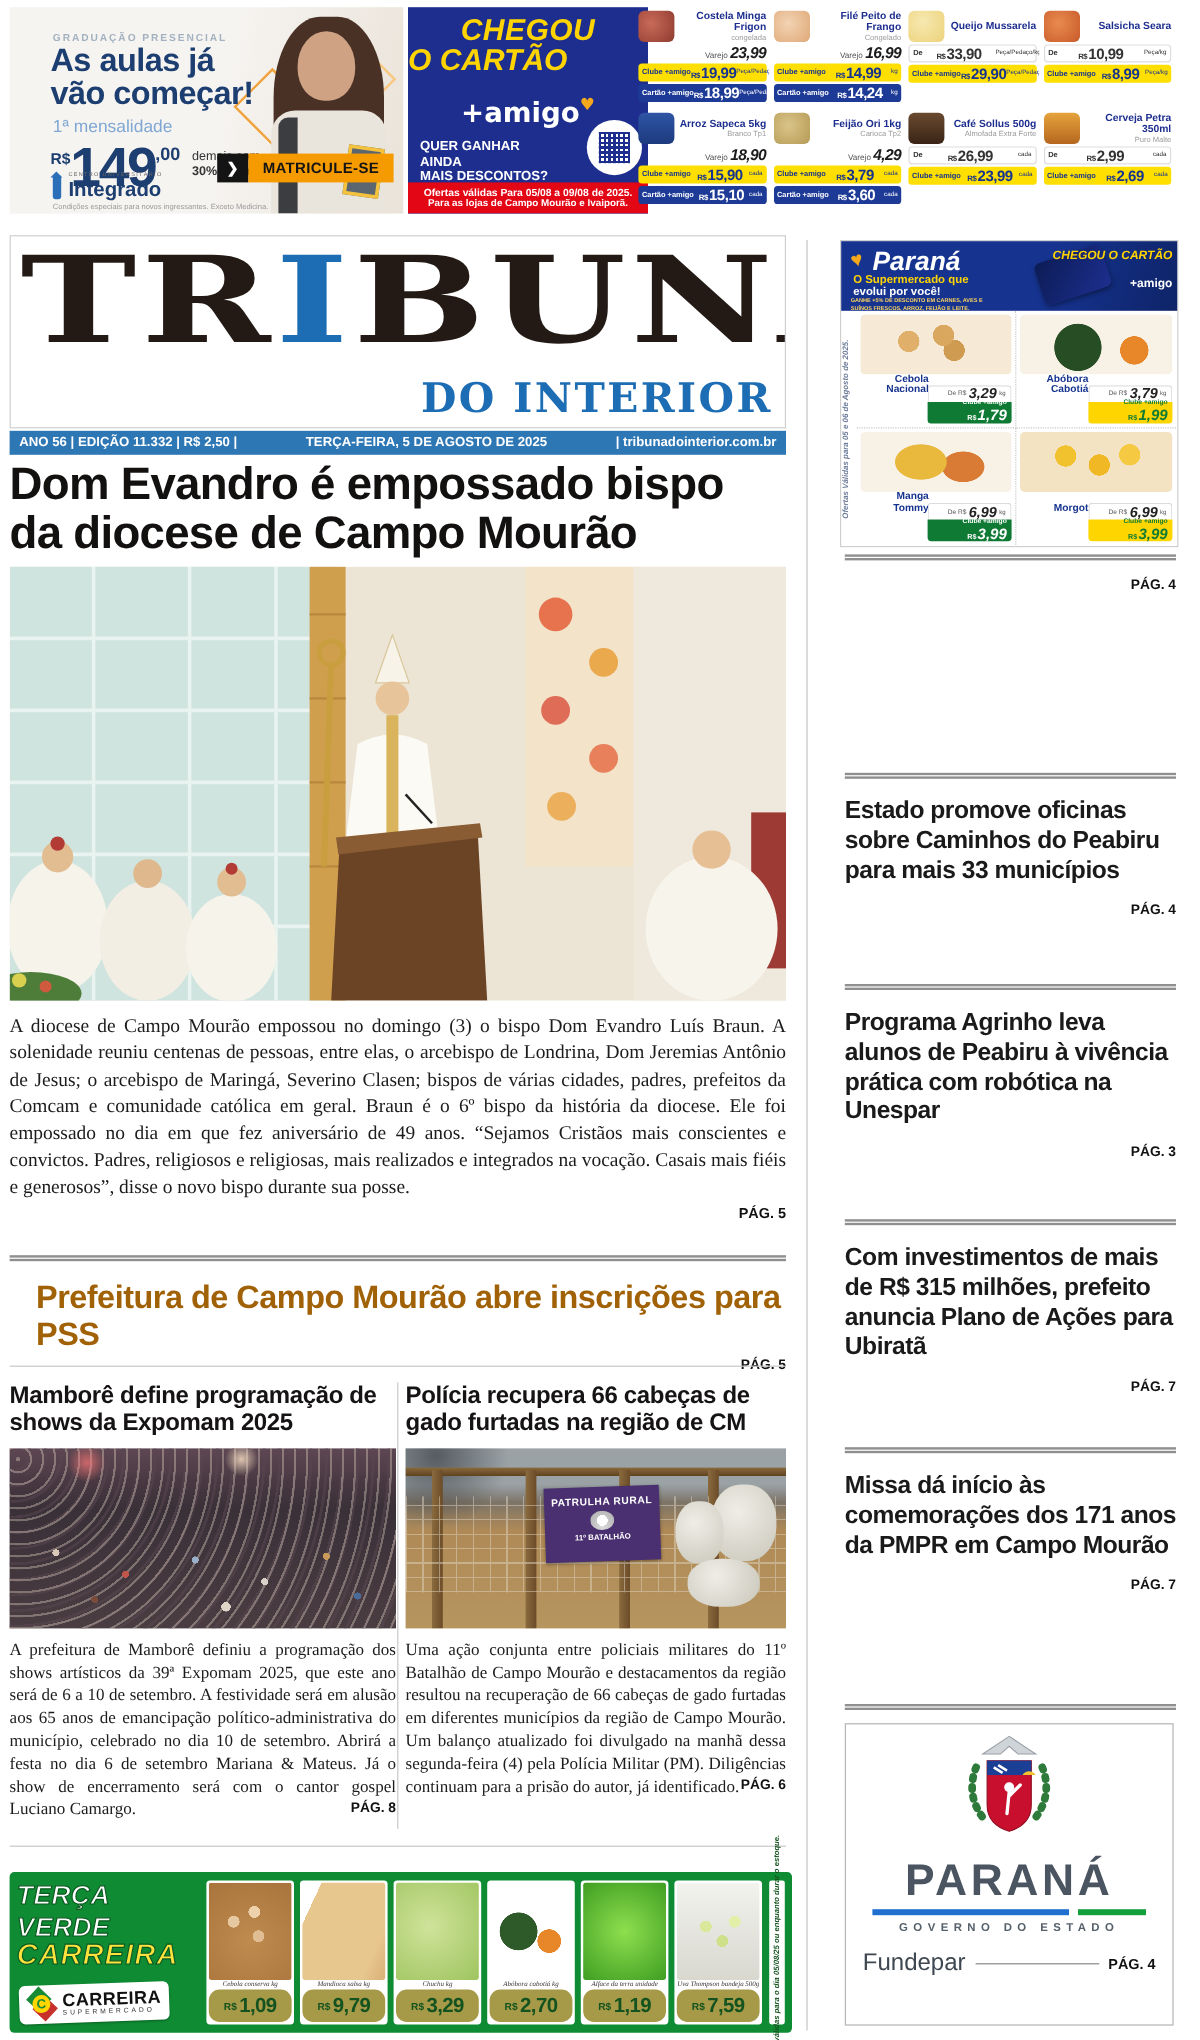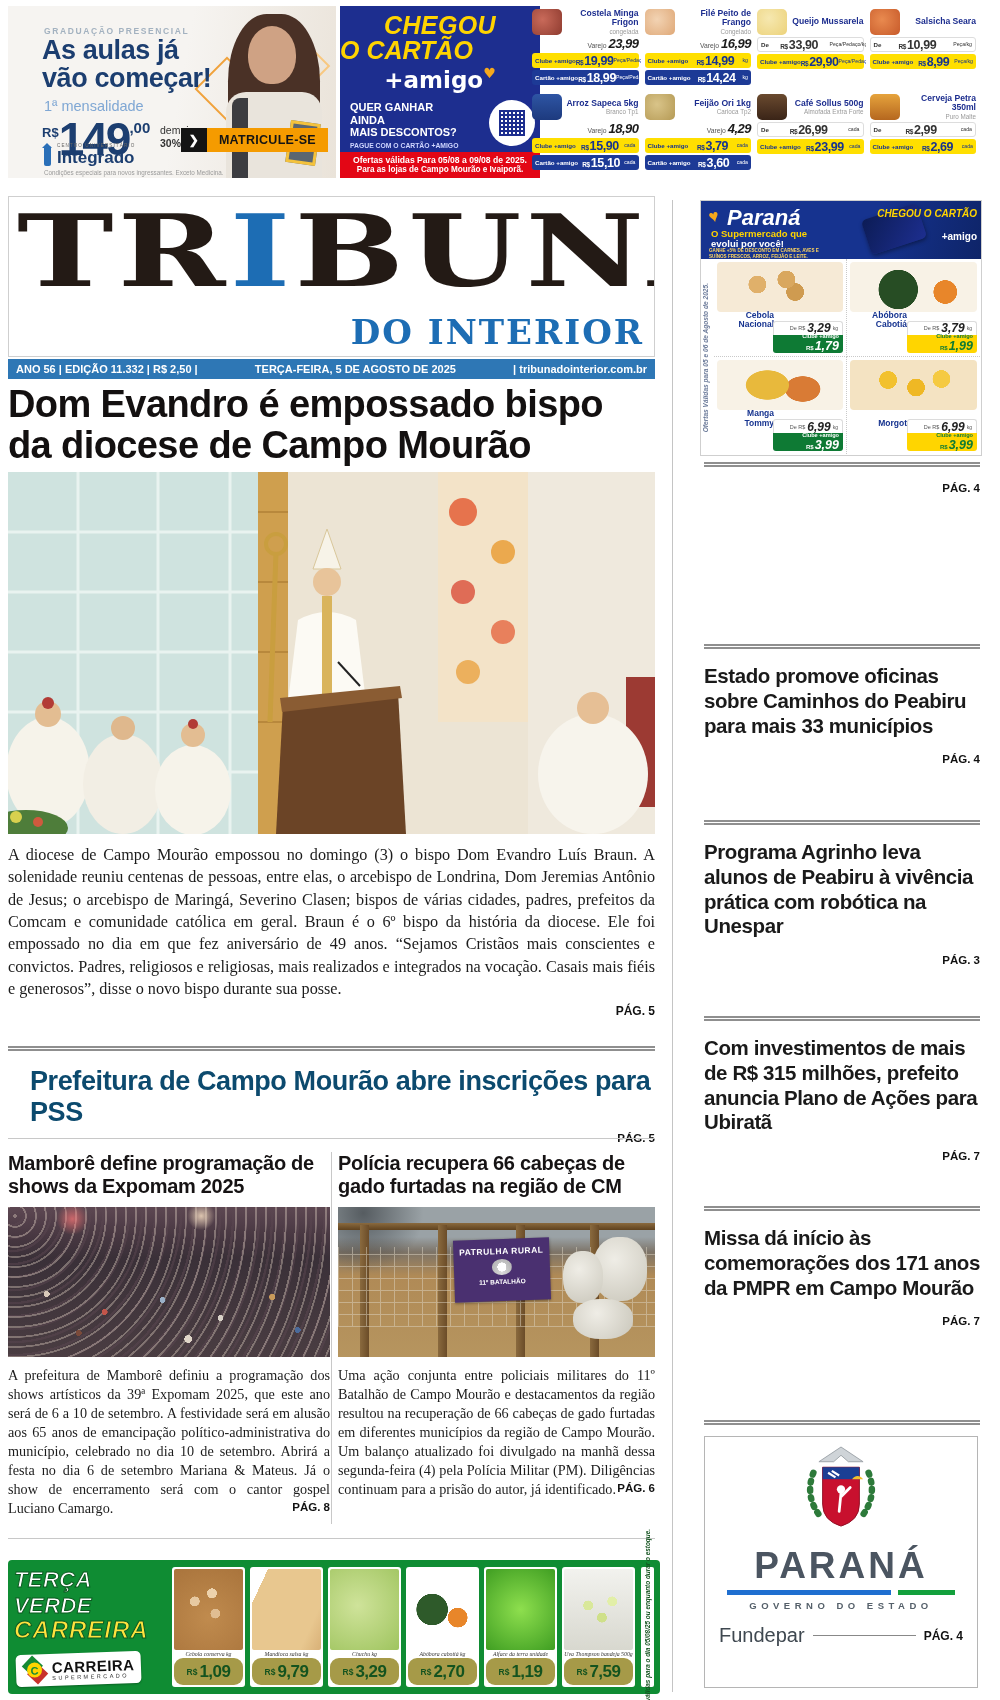--- a/index.html
+++ b/index.html
@@ -37,21 +37,21 @@
   .intg-cta{position:absolute;right:8px;bottom:26px;display:flex;height:24px;}
   .cta-arrow{width:26px;background:#141414;color:#fff;display:flex;align-items:center;justify-content:center;font-size:12px;font-weight:bold;}
   .cta-label{background:#f59b00;color:#141414;font-weight:bold;font-size:12.5px;line-height:24px;padding:0 12px;letter-spacing:0.3px;}
   .intg-fine{position:absolute;left:36px;bottom:2px;font-size:6.3px;color:#9a9a9a;}
 
   
   #ad-amigo{position:absolute;left:340px;top:6px;width:652px;height:172px;background:#fff;}
   .amigo-left{position:absolute;left:0;top:0;width:200px;height:172px;background:#1d2e8f;overflow:hidden;}
   .amigo-h{color:#ffd400;font-weight:900;text-align:center;font-size:25px;line-height:0.98;letter-spacing:0.4px;margin-top:7px;font-style:italic;}
   .amigo-h2{color:#ffd400;font-weight:900;text-align:left;font-size:25px;line-height:0.98;font-style:italic;}
-  .amigo-brand{color:#fff;font-weight:bold;text-align:center;font-size:23px;margin-top:3px;font-family:"DejaVu Sans",sans-serif;}
+  .amigo-brand{color:#fff;font-weight:bold;text-align:center;font-size:23px;margin-top:18px;font-family:"DejaVu Sans",sans-serif;}
   .amigo-brand .ht{color:#f5a81c;font-size:14px;vertical-align:10px;}
   .amigo-q{color:#fff;font-weight:800;font-size:11px;line-height:1.15;margin:8px 0 0 10px;width:118px;}
   .amigo-q3{color:#cfd6ff;font-weight:bold;font-size:6.8px;margin:3px 0 0 10px;width:112px;}
   .amigo-qr{position:absolute;right:5px;bottom:32px;width:46px;height:46px;border-radius:50%;background:#fff;display:flex;align-items:center;justify-content:center;}
   .qr{width:26px;height:26px;background:
       repeating-linear-gradient(0deg,#1d2e8f 0 2px,transparent 2px 4px),
       repeating-linear-gradient(90deg,#1d2e8f 0 2px,#fff 2px 4px);}
   .amigo-red{position:absolute;left:0;bottom:0;width:200px;background:#e30615;color:#fff;text-align:center;padding:3px 2px 4px;}
   .amigo-red .r1{font-size:8.6px;font-weight:bold;}
   .amigo-red .r2{font-size:8.2px;font-weight:bold;}
@@ -107,21 +107,21 @@
   .pa-glass{position:absolute;left:3px;top:6px;width:20px;height:6px;background:#000;border-radius:3px;box-shadow:0 -2px 0 #2a2a2a;}
   .pa-gift{position:absolute;left:6px;bottom:5px;width:18px;height:16px;background:#f3efe2;border:2px solid #e8c84a;}
 
   #lead-body{position:absolute;left:8px;top:844px;width:647px;font-family:"Liberation Serif",serif;
      font-size:16.2px;line-height:1.38;text-align:justify;color:#1c1c1c;}
   .pageref{text-align:right;font-family:"Liberation Sans",sans-serif;font-weight:bold;font-size:12px;color:#111;margin-top:2px;}
 
   .drule{border-top:2px solid #8f8f8f;border-bottom:2px solid #8f8f8f;height:5px;}
   #rule-pss{position:absolute;left:8px;top:1046px;width:647px;}
   #pss{position:absolute;left:8px;top:1066px;width:647px;}
-  .pss-h{font-size:27px;font-weight:800;color:#0c4a6e;padding-left:22px;letter-spacing:-0.4px;}
+  .pss-h{font-size:27px;font-weight:800;color:#a16207;padding-left:22px;letter-spacing:-0.4px;}
   .pss-p{text-align:right;font-weight:bold;font-size:11.5px;margin-top:4px;color:#111;}
   #line-below-pss{position:absolute;left:8px;top:1138px;width:647px;height:1px;background:#c8c8c8;}
 
   
   #col-left{position:absolute;left:8px;top:1152px;width:322px;}
   #col-right{position:absolute;left:338px;top:1152px;width:317px;}
   #vdiv-mid{position:absolute;left:331px;top:1152px;width:1px;height:372px;background:#c8c8c8;}
   .mid-h{font-size:20px;font-weight:800;line-height:1.15;color:#161314;letter-spacing:-0.3px;margin-bottom:9px;}
   .mid-photo{width:100%;height:150px;margin-bottom:9px;position:relative;overflow:hidden;}
   .photo-crowd{background:

